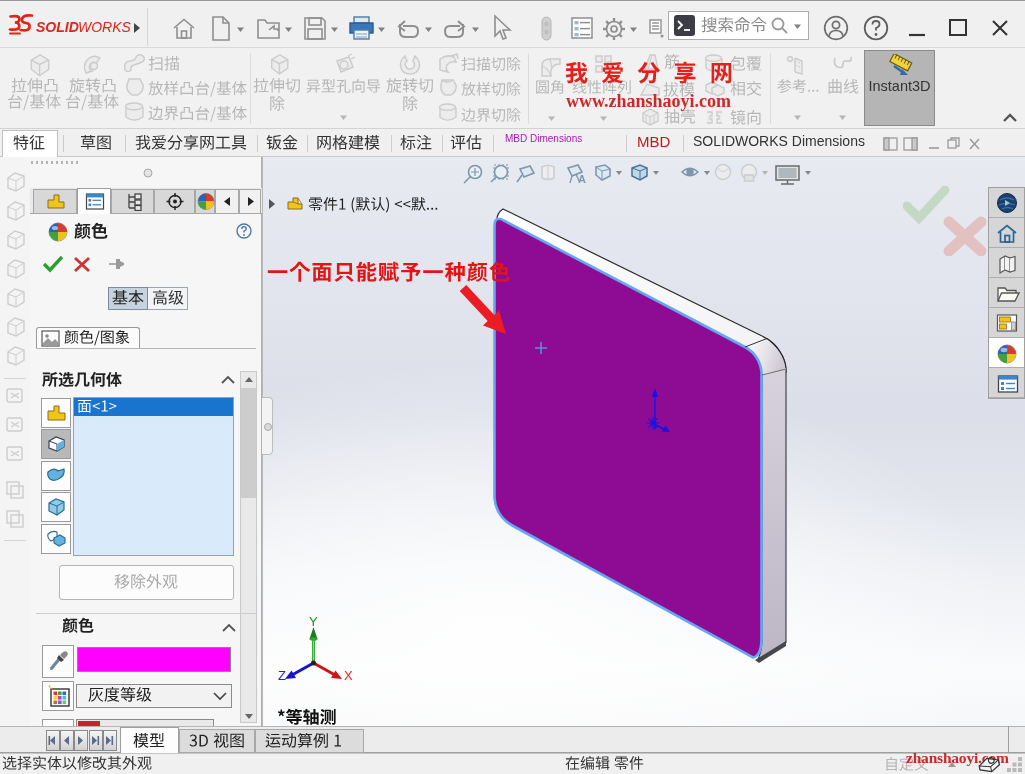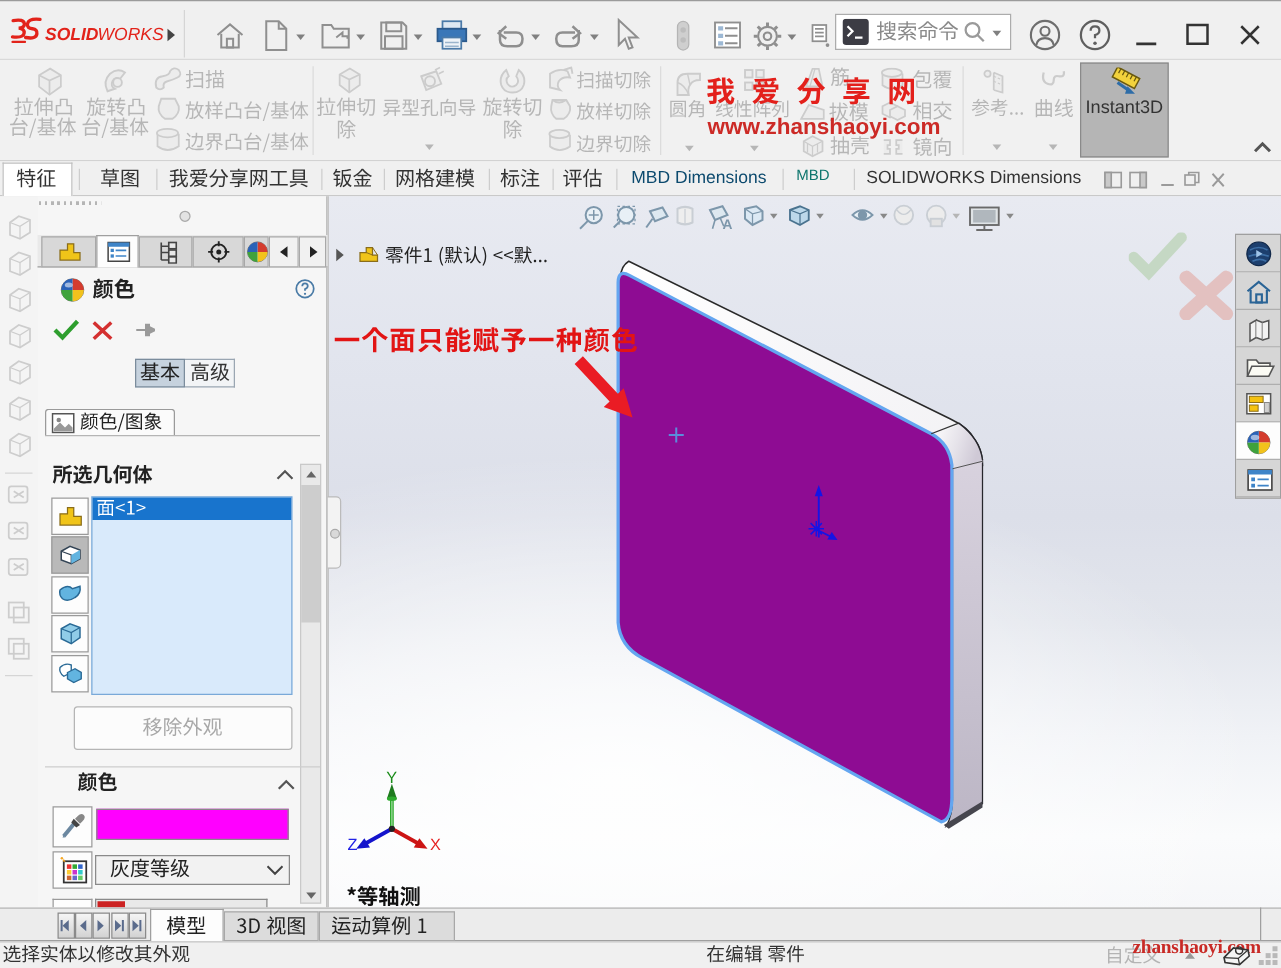--- a/index.html
+++ b/index.html
@@ -353,22 +353,22 @@
     </svg>
 <svg style="position:absolute;left:316px;top:135px;overflow:visible" width="66" height="19">
       <path transform="translate(0,13.4)" d="M1.4 -12.5V1.2H2.6V-11.3H5.8C5.7 -9.9 5.6 -8.5 5.5 -7.3C4.9 -7.9 4.4 -8.4 3.8 -8.9L3.2 -8.2C3.9 -7.5 4.6 -6.8 5.2 -6C4.9 -3.9 4.2 -2.2 3.1 -0.9C3.4 -0.8 3.9 -0.4 4.1 -0.2C5.1 -1.5 5.7 -3.1 6.1 -4.9C6.6 -4.3 7.1 -3.6 7.4 -3.1L8.1 -4C7.7 -4.6 7.1 -5.4 6.4 -6.3C6.6 -7.8 6.8 -9.5 6.9 -11.3H10C10 -10 9.9 -8.7 9.8 -7.6C9.3 -8.1 8.7 -8.6 8.2 -9.1L7.6 -8.4C8.2 -7.7 8.9 -7 9.6 -6.2C9.2 -4 8.6 -2.2 7.4 -0.9C7.6 -0.8 8.1 -0.4 8.3 -0.2C9.4 -1.5 10.1 -3.2 10.5 -5.1C11.1 -4.4 11.6 -3.6 12 -3L12.7 -3.9C12.3 -4.6 11.5 -5.6 10.7 -6.5C10.9 -8 11 -9.6 11.1 -11.3H13.5V-0.3C13.5 0 13.4 0.1 13.1 0.1C12.8 0.1 11.9 0.1 11 0.1C11.1 0.4 11.3 0.9 11.4 1.2C12.7 1.2 13.5 1.2 14 1C14.5 0.8 14.7 0.4 14.7 -0.3V-12.5Z M25.2 -10.7H28.7C28.2 -9.7 27.6 -8.7 26.8 -7.9C26 -8.7 25.4 -9.6 25 -10.4ZM19.2 -13.4V-10H16.8V-8.9H19.1C18.6 -6.7 17.5 -4.2 16.4 -2.8C16.7 -2.5 17 -2.1 17.1 -1.7C17.9 -2.8 18.6 -4.5 19.2 -6.4V1.3H20.4V-6.8C20.9 -6.1 21.4 -5.2 21.7 -4.8L22.4 -5.7C22.1 -6.1 20.8 -7.7 20.4 -8.2V-8.9H22.2L21.8 -8.6C22.1 -8.4 22.5 -8 22.8 -7.7C23.3 -8.2 23.8 -8.8 24.3 -9.4C24.8 -8.7 25.3 -7.9 26 -7.2C24.7 -6 23.1 -5.2 21.5 -4.7C21.7 -4.4 22 -4 22.1 -3.7C22.6 -3.8 23 -4 23.4 -4.2V1.3H24.5V0.6H29V1.2H30.1V-4.3L30.9 -4C31.1 -4.3 31.4 -4.8 31.6 -5C30 -5.5 28.7 -6.3 27.6 -7.2C28.7 -8.4 29.6 -9.8 30.2 -11.4L29.5 -11.8L29.2 -11.7H25.8C26 -12.2 26.3 -12.7 26.5 -13.2L25.3 -13.5C24.7 -11.8 23.6 -10.3 22.4 -9.1V-10H20.4V-13.4ZM24.5 -0.5V-3.6H29V-0.5ZM24.2 -4.6C25.1 -5.1 26 -5.7 26.8 -6.4C27.6 -5.7 28.5 -5.1 29.6 -4.6Z M38.2 -12.2V-11.2H41.4V-10.1H37V-9.1H41.4V-7.9H38.1V-6.9H41.4V-5.7H38V-4.8H41.4V-3.6H37.2V-2.6H41.4V-0.9H42.6V-2.6H47V-3.6H42.6V-4.8H46.3V-5.7H42.6V-6.9H46.2V-9.1H47.4V-10.1H46.2V-12.2H42.6V-13.3H41.4V-12.2ZM42.6 -9.1H45V-7.9H42.6ZM42.6 -10.1V-11.2H45V-10.1ZM34.2 -5.5 33.2 -5.2C33.6 -3.8 34.1 -2.8 34.7 -2C34.1 -0.9 33.4 -0.1 32.5 0.5C32.8 0.6 33.3 1.1 33.4 1.3C34.3 0.7 35 -0.1 35.6 -1.1C37.2 0.5 39.6 0.8 42.5 0.8H47C47.1 0.5 47.3 -0 47.5 -0.3C46.6 -0.3 43.2 -0.3 42.5 -0.3C39.8 -0.3 37.6 -0.6 36.1 -2.1C36.7 -3.6 37.2 -5.4 37.4 -7.7L36.7 -7.9L36.5 -7.9H34.8C35.6 -9.4 36.4 -11 36.9 -12.2L36 -12.5L35.9 -12.4H32.7V-11.3H35.3C34.6 -9.9 33.7 -8 32.9 -6.5L34 -6.2L34.3 -6.8H36.2C36 -5.4 35.7 -4.1 35.2 -3.1C34.8 -3.8 34.5 -4.5 34.2 -5.5Z M55.6 -6.7H61.1V-5.5H55.6ZM55.6 -8.7H61.1V-7.6H55.6ZM59.7 -13.4V-12.1H57.2V-13.4H56.1V-12.1H53.8V-11.1H56.1V-9.9H57.2V-11.1H59.7V-9.9H60.9V-11.1H63.1V-12.1H60.9V-13.4ZM54.4 -9.6V-4.6H57.7C57.6 -4.1 57.6 -3.7 57.5 -3.3H53.4V-2.3H57.1C56.5 -1 55.3 -0.2 53 0.3C53.2 0.6 53.5 1 53.6 1.3C56.4 0.6 57.7 -0.5 58.4 -2.2C59.2 -0.5 60.6 0.7 62.7 1.3C62.9 1 63.2 0.5 63.5 0.3C61.6 -0.1 60.3 -1 59.5 -2.3H63.1V-3.3H58.7C58.7 -3.7 58.8 -4.2 58.9 -4.6H62.3V-9.6ZM50.8 -13.4V-10.4H48.8V-9.2H50.8V-9.2C50.4 -7 49.4 -4.5 48.5 -3.2C48.7 -2.9 49 -2.3 49.2 -2C49.8 -2.9 50.3 -4.4 50.8 -6V1.3H52V-7C52.4 -6.1 52.9 -5.1 53.1 -4.6L53.9 -5.4C53.6 -5.9 52.4 -7.9 52 -8.6V-9.2H53.6V-10.4H52V-13.4Z" fill="#333"></path>
     </svg>
 <svg style="position:absolute;left:400px;top:135px;overflow:visible" width="34" height="19">
       <path transform="translate(0,13.4)" d="M7.5 -12.2V-11.1H14.4V-12.2ZM12.5 -5.2C13.2 -3.6 14 -1.5 14.2 -0.3L15.3 -0.7C15 -1.9 14.3 -4 13.5 -5.5ZM7.9 -5.5C7.4 -3.8 6.7 -2.1 5.8 -0.9C6.1 -0.8 6.6 -0.4 6.8 -0.3C7.7 -1.5 8.5 -3.4 9 -5.2ZM6.8 -8.4V-7.3H10.2V-0.3C10.2 -0.1 10.1 -0 9.9 0C9.7 0 8.9 0 8.1 -0C8.2 0.4 8.4 0.9 8.5 1.2C9.6 1.2 10.3 1.2 10.8 1C11.2 0.8 11.4 0.4 11.4 -0.3V-7.3H15.3V-8.4ZM3.2 -13.4V-10H0.8V-8.9H3C2.4 -6.9 1.4 -4.6 0.4 -3.4C0.6 -3.1 0.9 -2.6 1.1 -2.3C1.9 -3.3 2.6 -5 3.2 -6.8V1.3H4.4V-7.1C5 -6.3 5.6 -5.3 5.9 -4.8L6.6 -5.8C6.3 -6.2 4.9 -8 4.4 -8.5V-8.9H6.5V-10H4.4V-13.4Z M17.5 -12.4C18.6 -12 19.9 -11.2 20.6 -10.6L21.3 -11.6C20.6 -12.2 19.3 -12.9 18.2 -13.3ZM16.6 -8.1C17.7 -7.7 19.1 -7 19.7 -6.5L20.4 -7.5C19.7 -8 18.3 -8.6 17.2 -9ZM17.2 0.3 18.2 1.1C19.2 -0.4 20.3 -2.4 21.1 -4.1L20.3 -4.9C19.3 -3.1 18.1 -1 17.2 0.3ZM21.4 -10V-8.8H25.5V-5.4H22V-4.2H25.5V-0.4H20.9V0.8H31.4V-0.4H26.7V-4.2H30.5V-5.4H26.7V-8.8H31V-10H27.2L28 -11C27.2 -11.8 25.6 -12.8 24.2 -13.5L23.5 -12.6C24.8 -11.9 26.3 -10.8 27.1 -10Z" fill="#333"></path>
     </svg>
 <svg style="position:absolute;left:450px;top:135px;overflow:visible" width="34" height="19">
       <path transform="translate(0,13.4)" d="M13.2 -10.6C13 -9.4 12.5 -7.6 12.1 -6.6L13.1 -6.3C13.5 -7.3 14 -9 14.4 -10.3ZM6.3 -10.3C6.7 -9.1 7.1 -7.4 7.2 -6.4L8.3 -6.7C8.2 -7.7 7.8 -9.3 7.3 -10.6ZM1.6 -12.2C2.4 -11.4 3.5 -10.4 4 -9.7L4.8 -10.5C4.3 -11.2 3.2 -12.2 2.3 -12.9ZM5.7 -12.6V-11.5H9.6V-5.6H5.3V-4.4H9.6V1.3H10.9V-4.4H15.4V-5.6H10.9V-11.5H14.7V-12.6ZM0.7 -8.4V-7.3H2.9V-1.3C2.9 -0.7 2.5 -0.2 2.2 -0.1C2.4 0.2 2.6 0.7 2.8 1C3 0.6 3.4 0.3 6 -1.7C5.9 -2 5.7 -2.4 5.6 -2.7L4 -1.6V-8.4L2.9 -8.4Z M20.3 -13.4C19.4 -10.9 17.9 -8.5 16.3 -7C16.5 -6.7 16.8 -6.1 17 -5.8C17.5 -6.4 18 -7 18.6 -7.7V1.2H19.7V-9.5C20.4 -10.6 20.9 -11.8 21.4 -13ZM21.2 -9.9V-8.8H25.6V-5.5H22.1V1.3H23.3V0.6H29.2V1.2H30.4V-5.5H26.8V-8.8H31.4V-9.9H26.8V-13.4H25.6V-9.9ZM23.3 -0.6V-4.4H29.2V-0.6Z" fill="#333"></path>
     </svg>
-<div class="abs" style="left:505px;top:133px;font-size:14px;color:#0c4a6e">MBD Dimensions</div>
-<div class="abs" style="left:637px;top:133px;font-size:12px;color:#0f766e">MBD</div>
+<div class="abs" style="left:505px;top:133px;font-size:10px;color:#a21caf">MBD Dimensions</div>
+<div class="abs" style="left:637px;top:133px;font-size:15px;color:#b91c1c">MBD</div>
 <div class="abs" style="left:693px;top:133px;font-size:14px;color:#333">SOLIDWORKS Dimensions</div>
 <div class="abs" style="left:63px;top:135px;width:1px;height:17px;background:#cdcdcd"></div>
 <div class="abs" style="left:125px;top:135px;width:1px;height:17px;background:#cdcdcd"></div>
 <div class="abs" style="left:257px;top:135px;width:1px;height:17px;background:#cdcdcd"></div>
 <div class="abs" style="left:307px;top:135px;width:1px;height:17px;background:#cdcdcd"></div>
 <div class="abs" style="left:391px;top:135px;width:1px;height:17px;background:#cdcdcd"></div>
 <div class="abs" style="left:442px;top:135px;width:1px;height:17px;background:#cdcdcd"></div>
 <div class="abs" style="left:493px;top:135px;width:1px;height:17px;background:#cdcdcd"></div>
 <div class="abs" style="left:626px;top:135px;width:1px;height:17px;background:#cdcdcd"></div>
 <div class="abs" style="left:683px;top:135px;width:1px;height:17px;background:#cdcdcd"></div>
@@ -850,13 +850,13 @@
       <rect x="12" y="1" width="4" height="4"></rect>
       <rect x="12" y="6.5" width="4" height="4"></rect>
       <rect x="12" y="12" width="4" height="4"></rect>
       <rect x="6.5" y="6.5" width="4" height="4"></rect>
       <rect x="6.5" y="12" width="4" height="4"></rect>
       <rect x="1" y="12" width="4" height="4"></rect>
     </svg>
 <svg style="position:absolute;left:565px;top:62px;overflow:visible" width="183" height="27">
       <path transform="translate(0,19.3)" d="M16.2 -17.5C17.5 -16.4 18.9 -14.7 19.5 -13.7L21.7 -15.2C21 -16.3 19.5 -17.8 18.3 -18.9ZM18.7 -9.6C18.1 -8.5 17.4 -7.5 16.5 -6.5C16.3 -7.7 16.1 -9 15.9 -10.4H21.9V-13H15.6C15.4 -15 15.3 -17.2 15.4 -19.4H12.5C12.5 -17.2 12.6 -15.1 12.8 -13H8.3V-16.1C9.6 -16.4 10.9 -16.7 12.1 -17L10.2 -19.4C7.9 -18.6 4.3 -17.9 1 -17.5C1.3 -16.8 1.7 -15.8 1.8 -15.1C3 -15.3 4.3 -15.4 5.5 -15.6V-13H1.1V-10.4H5.5V-7.3C3.7 -7 2 -6.7 0.7 -6.5L1.4 -3.7L5.5 -4.5V-1.2C5.5 -0.8 5.4 -0.7 5 -0.7C4.6 -0.7 3.2 -0.7 1.9 -0.7C2.3 0 2.8 1.3 2.9 2C4.8 2 6.1 2 7.1 1.5C8 1.1 8.3 0.3 8.3 -1.2V-5.1L12.1 -5.9L11.9 -8.4L8.3 -7.8V-10.4H13C13.3 -8.1 13.7 -6 14.2 -4.2C12.6 -2.9 10.8 -1.7 9 -0.9C9.7 -0.3 10.5 0.6 10.9 1.3C12.4 0.5 13.8 -0.4 15.1 -1.5C16.1 0.8 17.4 2.1 19.1 2.1C21.2 2.1 22.1 1.1 22.5 -2.9C21.8 -3.2 20.8 -3.9 20.2 -4.5C20.1 -1.8 19.8 -0.7 19.4 -0.7C18.7 -0.7 18 -1.7 17.3 -3.5C18.8 -5 20.1 -6.7 21.2 -8.6Z M55.6 -19.2C51.2 -18.6 44.3 -18.2 38.4 -18.1C38.7 -17.5 38.9 -16.6 39 -15.9L42.4 -16L41 -15.4C41.2 -14.9 41.4 -14.3 41.6 -13.8H37.7V-9.5H39.7V-7.6H42.9C41.8 -4.2 39.9 -1.7 36.9 -0.2C37.5 0.3 38.4 1.4 38.7 1.9C41 0.6 42.8 -1.3 44 -3.7C44.8 -2.8 45.7 -2 46.6 -1.4C45.2 -0.9 43.6 -0.6 42 -0.3C42.4 0.2 43.1 1.3 43.3 1.9C45.4 1.5 47.4 0.9 49.3 0.1C51.4 1 53.8 1.6 56.4 1.9C56.7 1.2 57.3 0.1 57.8 -0.5C55.7 -0.6 53.7 -1 51.9 -1.5C53.4 -2.6 54.5 -3.9 55.4 -5.5L53.9 -6.5L53.5 -6.4H45.2L45.5 -7.6H55.8V-9.5H57.7V-13.8H53.7L55 -16L52.9 -16.6C54.2 -16.7 55.3 -16.9 56.3 -17ZM46.3 -15.7 46.9 -13.8H44C43.8 -14.4 43.4 -15.3 43.1 -16C44.7 -16.1 46.3 -16.1 47.9 -16.2ZM49.3 -13.8C49.1 -14.5 48.7 -15.5 48.4 -16.3C49.8 -16.4 51.3 -16.4 52.6 -16.6C52.3 -15.7 51.7 -14.6 51.2 -13.8ZM43.7 -11.3 43.4 -9.9H40V-11.5H55.4V-9.9H46.1L46.3 -11ZM46.6 -4.1H51.5C50.9 -3.5 50.1 -3 49.2 -2.5C48.3 -3 47.4 -3.5 46.6 -4.1Z M88.2 -19.3 85.5 -18.2C86.8 -15.8 88.5 -13.2 90.4 -11.1H77.9C79.7 -13.2 81.3 -15.7 82.5 -18.4L79.5 -19.3C78.1 -15.7 75.5 -12.5 72.7 -10.6C73.3 -10.1 74.5 -9 75 -8.4C75.6 -8.9 76.3 -9.4 76.9 -10V-8.4H80.8C80.3 -5.1 79.1 -2 73.9 -0.3C74.6 0.3 75.4 1.4 75.7 2.2C81.7 -0 83.2 -4 83.8 -8.4H88.3C88.1 -3.6 87.9 -1.5 87.4 -1C87.2 -0.8 86.9 -0.7 86.5 -0.7C85.9 -0.7 84.7 -0.7 83.4 -0.8C83.9 -0 84.3 1.1 84.3 2C85.7 2 87.1 2 87.8 1.9C88.7 1.8 89.4 1.5 89.9 0.8C90.7 -0.2 91 -2.9 91.3 -9.9L91.3 -10.1C91.8 -9.5 92.3 -9 92.8 -8.6C93.3 -9.4 94.4 -10.5 95.1 -11.1C92.6 -13 89.7 -16.4 88.2 -19.3Z M115.5 -12.6H124.7V-11.3H115.5ZM112.7 -14.5V-9.4H127.7V-14.5ZM118.6 -5.4V-4.5H109.7V-2.1H118.6V-0.6C118.6 -0.2 118.4 -0.1 118 -0.1C117.6 -0.1 115.8 -0.1 114.5 -0.2C114.8 0.5 115.2 1.4 115.4 2.1C117.4 2.1 118.9 2.1 120 1.8C121.1 1.5 121.5 0.9 121.5 -0.4V-2.1H130.5V-4.5H122.7C124.8 -5.2 126.7 -6.1 128.2 -7.1L126.5 -8.6L125.9 -8.5H112V-6.3H122.2C121.4 -6 120.6 -5.7 119.8 -5.4ZM110 -17.8V-15.5H130.1V-17.8H121.5V-19.6H118.6V-17.8Z M146.6 -18.3V2H149.2V-15.7H152.6C152.6 -14.1 152.6 -12.5 152.4 -11.1C151.8 -11.5 151.2 -12 150.6 -12.5L149.3 -10.7C150.2 -10 151.1 -9.2 152.1 -8.3C151.6 -5.5 150.7 -3.3 149.2 -1.7C149.8 -1.3 150.9 -0.5 151.3 -0.1C152.6 -1.7 153.5 -3.7 154.1 -6.1C154.5 -5.6 154.9 -5 155.2 -4.6L156.7 -6.6C156.2 -7.3 155.5 -8.2 154.6 -9.1C154.9 -11.1 155 -13.3 155.1 -15.7H158.5C158.5 -14.2 158.4 -12.8 158.3 -11.4C157.8 -11.9 157.2 -12.3 156.6 -12.7L155.3 -11C156.2 -10.3 157.1 -9.4 158 -8.6C157.5 -5.7 156.6 -3.3 155 -1.6C155.6 -1.2 156.7 -0.4 157.1 0C158.6 -1.7 159.5 -3.8 160 -6.4C160.7 -5.7 161.2 -5 161.6 -4.4L163.1 -6.5C162.5 -7.4 161.6 -8.4 160.6 -9.5C160.8 -11.3 160.9 -13.4 161 -15.7H163.5V-1.1C163.5 -0.8 163.3 -0.6 162.9 -0.6C162.6 -0.6 161.2 -0.6 160 -0.7C160.4 0 160.8 1.3 161 2C162.9 2 164.1 2 165 1.5C165.9 1.1 166.2 0.3 166.2 -1.1V-18.3Z" fill="#e3201b"></path>
     </svg>
-<div class="abs" style="left:566px;top:91px;width:190px;font-family:Liberation Sans, sans-serif;font-weight:bold;font-size:18px;color:#cc2a26">www.zhanshaoyi.com</div>
+<div class="abs" style="left:566px;top:91px;width:190px;font-family:Liberation Serif, serif;font-weight:bold;font-size:18px;color:#cc2a26">www.zhanshaoyi.com</div>
 </div>
 </body></html>

